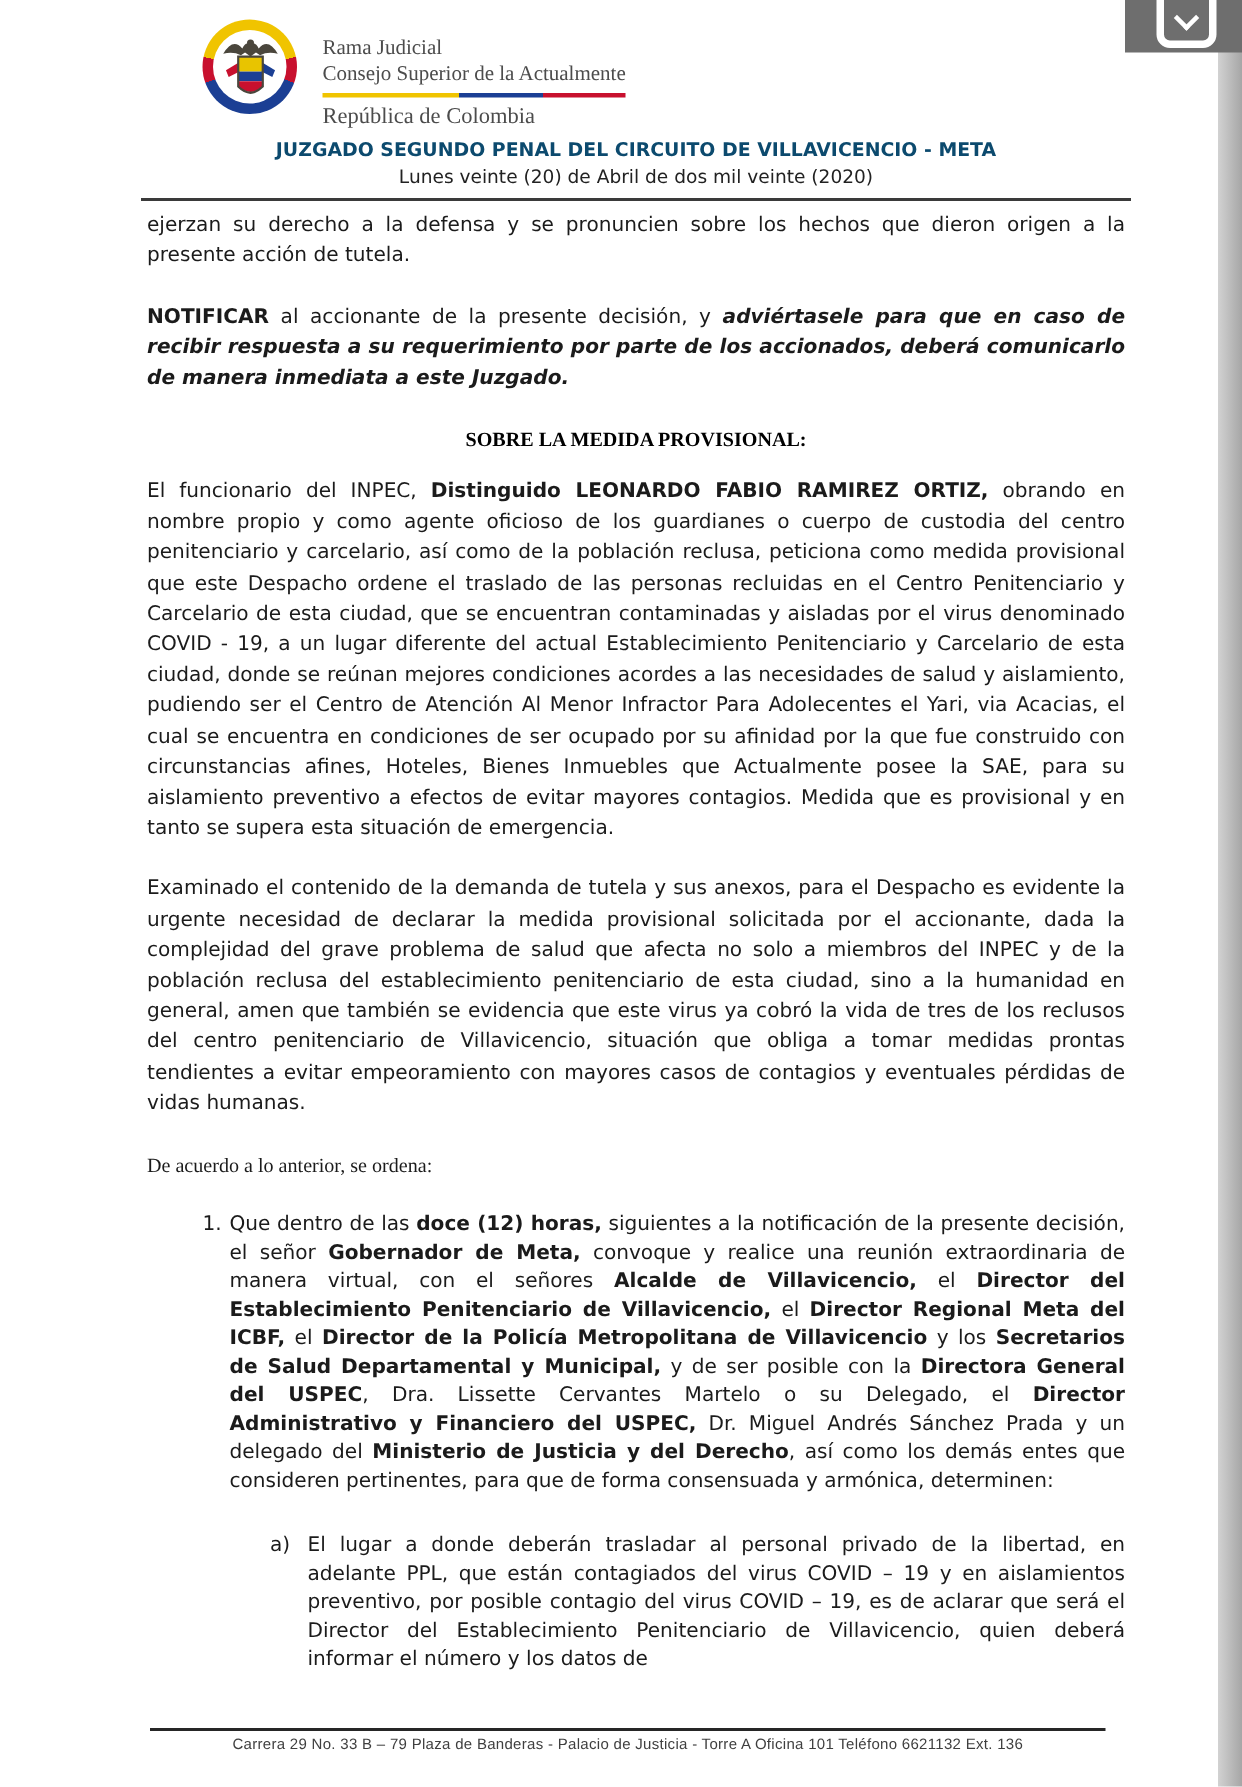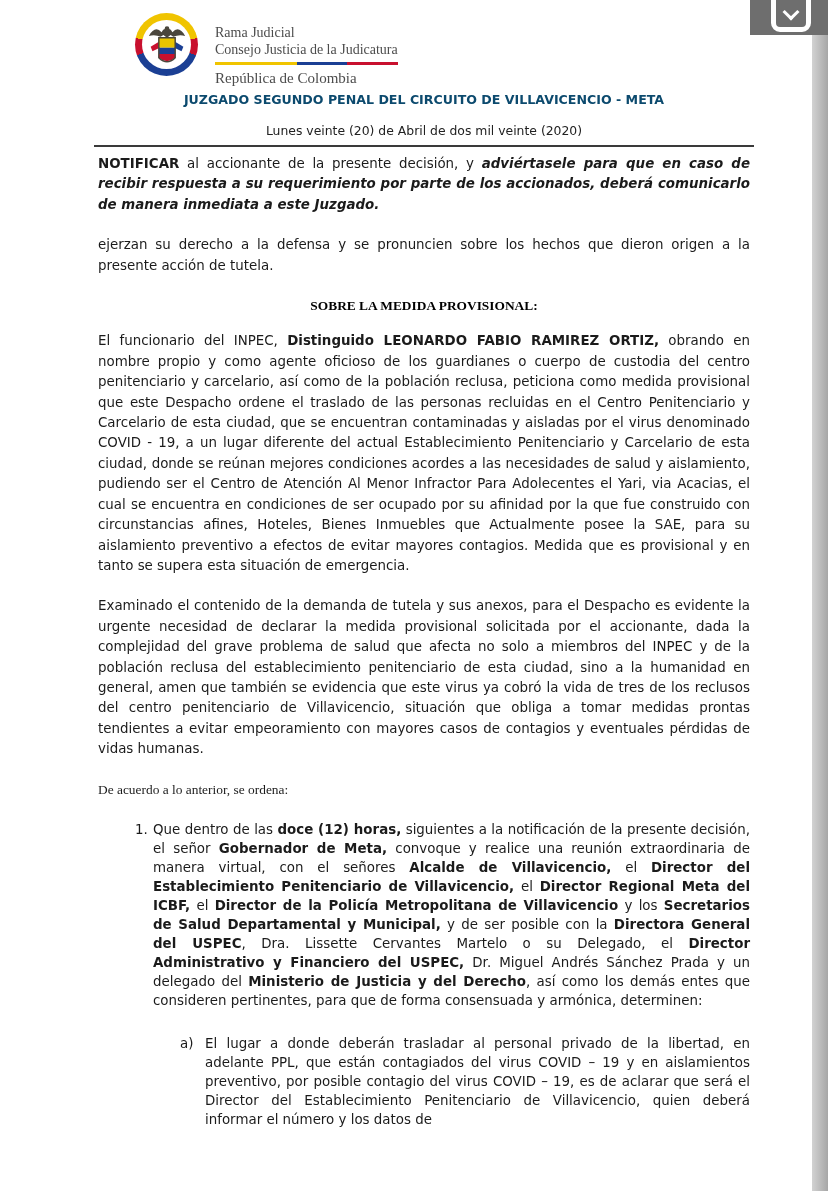--- a/index.html
+++ b/index.html
@@ -24,21 +24,21 @@
   .ring-inner{position:absolute;inset:7px;border-radius:50%;background:#fff;display:flex;align-items:center;justify-content:center;}
   .org{margin-left:17px;padding-top:11px;color:#4c4c4c;font-family:"Liberation Serif",serif;}
   .org-l1{font-size:14px;line-height:17px;}
   .org-l2{font-size:14px;line-height:17px;}
   .tricolor{display:flex;height:3px;margin:4px 0 3px;}
   .tricolor .y{background:#f0c400;width:45%;}
   .tricolor .b{background:#1b3f94;width:27.5%;}
   .tricolor .r{background:#c8102e;width:27.5%;}
   .org-l3{font-size:15px;line-height:18px;padding-top:1px;}
   .court-title{text-align:center;font-weight:bold;font-size:12.6px;color:#0c4a6e;margin-top:5px;}
-  .court-date{text-align:center;font-size:12.4px;color:#222;margin-top:16px;}
+  .court-date{text-align:center;font-size:12.4px;color:#222;margin-top:3px;}
   .top-rule{border-top:2px solid #3a3a3a;margin:7px -4px 0 -4px;}
 
   
   .doc-body{margin-top:7px;font-size:13.4px;line-height:20.4px;color:#1b1b1b;text-align:justify;}
   .doc-body p{margin:0 0 20px 0;}
   .b{font-weight:bold;}
   .i{font-style:italic;}
   .section-heading{text-align:center;font-weight:bold;font-size:13.4px;margin:13px 0 15px 0;color:#000;font-family:Liberation Serif, serif;}
   .intro{margin-bottom:19px;font-family:Liberation Serif, serif;}
   .li{display:flex;text-align:justify;line-height:19px;}
@@ -78,48 +78,52 @@
             <path d="M30 21 L40 27 L38 32 L30 28 Z" fill="#1b3f94"></path>
             <rect x="13" y="17" width="18" height="11" fill="#e8c400"></rect>
             <rect x="13" y="28" width="18" height="7" fill="#1b3f94"></rect>
             <path d="M13 35 h18 v4 q-9 8 -18 0 Z" fill="#c8102e"></path>
             <path d="M13 17 h18 v22 q-9 9 -18 0 Z" fill="none" stroke="#4a463c" stroke-width="1.6"></path>
           </svg>
         </div>
       </div>
       <div class="org">
         <div class="org-l1">Rama Judicial</div>
-        <div class="org-l2">Consejo Justicia de la Judicatura</div>
+        <div class="org-l2">Consejo Superior de la Actualmente</div>
         <div class="tricolor">
           <span class="y"></span>
             <span class="b"></span>
             <span class="r"></span>
         </div>
         <div class="org-l3">República de Colombia</div>
       </div>
     </div>
 
     <div class="court-title">JUZGADO SEGUNDO PENAL DEL CIRCUITO DE VILLAVICENCIO - META</div>
     <div class="court-date">Lunes veinte (20) de Abril de dos mil veinte (2020)</div>
     <div class="top-rule"></div>
 
     <div class="doc-body">
+      <p><span>ejerzan su derecho a la defensa y se pronuncien sobre los hechos que dieron origen a la presente acción de tutela.</span></p>
       <p><span class="b">NOTIFICAR</span><span> al accionante de la presente decisión, y </span><span class="b i">adviértasele para que en caso de recibir respuesta a su requerimiento por parte de los accionados, deberá comunicarlo de manera inmediata a este Juzgado.</span></p>
-      <p><span>ejerzan su derecho a la defensa y se pronuncien sobre los hechos que dieron origen a la presente acción de tutela.</span></p>
       <div class="section-heading">SOBRE LA MEDIDA PROVISIONAL:</div>
       <p><span>El funcionario del INPEC, </span><span class="b">Distinguido LEONARDO FABIO RAMIREZ ORTIZ,</span><span> obrando en nombre propio y como agente oficioso de los guardianes o cuerpo de custodia del centro penitenciario y carcelario, así como de la población reclusa, peticiona como medida provisional que este Despacho ordene el traslado de las personas recluidas en el Centro Penitenciario y Carcelario de esta ciudad, que se encuentran contaminadas y aisladas por el virus denominado COVID - 19, a un lugar diferente del actual Establecimiento Penitenciario y Carcelario de esta ciudad, donde se reúnan mejores condiciones acordes a las necesidades de salud y aislamiento, pudiendo ser el Centro de Atención Al Menor Infractor Para Adolecentes el Yari, via Acacias, el cual se encuentra en condiciones de ser ocupado por su afinidad por la que fue construido con circunstancias afines, Hoteles, Bienes Inmuebles que Actualmente posee la SAE,  para su aislamiento preventivo a efectos de evitar mayores contagios. Medida que es provisional y en tanto se supera esta situación de emergencia.</span></p>
       <p><span>Examinado el contenido de la demanda de tutela y sus anexos, para el Despacho es evidente la urgente necesidad de declarar la medida provisional solicitada por el accionante, dada la complejidad del grave problema de salud que afecta no solo a miembros del INPEC y de la población reclusa del establecimiento penitenciario de esta ciudad, sino a la humanidad en general, amen que también se evidencia que este virus ya cobró la vida de tres de los reclusos del centro penitenciario de Villavicencio, situación que obliga a tomar medidas prontas tendientes a evitar empeoramiento con mayores casos de contagios y eventuales pérdidas de vidas humanas.</span></p>
       <p class="intro"><span>De acuerdo a lo anterior, se ordena:</span></p>
 
       <div class="li li-1">
         <span class="marker">1.</span>
         <div class="li-text"><span>Que dentro de las </span><span class="b">doce (12) horas,</span><span> siguientes a la notificación de la presente decisión, el señor </span><span class="b">Gobernador de Meta,</span><span> convoque y realice una reunión extraordinaria de manera virtual, con el señores </span><span class="b">Alcalde de Villavicencio,</span><span> el </span><span class="b">Director del Establecimiento Penitenciario de Villavicencio,</span><span> el </span><span class="b">Director Regional Meta del ICBF,</span><span> el </span><span class="b">Director de la Policía Metropolitana de Villavicencio</span><span> y los </span><span class="b">Secretarios de Salud Departamental y Municipal,</span><span> y de ser posible con la </span><span class="b">Directora General del USPEC</span><span>, Dra. Lissette Cervantes Martelo o su Delegado, el </span><span class="b">Director Administrativo y Financiero del USPEC,</span><span> Dr. Miguel Andrés Sánchez Prada y un delegado del </span><span class="b">Ministerio de Justicia y del Derecho</span><span>, así como los demás entes que consideren pertinentes, para que de forma consensuada y armónica, determinen:</span></div>
       </div>
 
       <div class="li li-a">
         <span class="marker">a)</span>
         <div class="li-text"><span>El lugar a donde deberán trasladar al personal privado de la libertad, en adelante PPL, que están contagiados del virus COVID – 19 y en aislamientos preventivo, por posible contagio del virus COVID – 19, es de aclarar que será el Director del Establecimiento Penitenciario de Villavicencio, quien deberá informar el número y los datos de</span></div>
       </div>
     </div>
   </div>
 
+  <div class="footer">
+    <div class="footer-rule"></div>
+    <div class="footer-text">Carrera 29 No. 33 B – 79 Plaza de Banderas - Palacio de Justicia - Torre A Oficina 101 Teléfono 6621132 Ext. 136</div>
+  </div>
 
 </div>
 
 </body></html>

